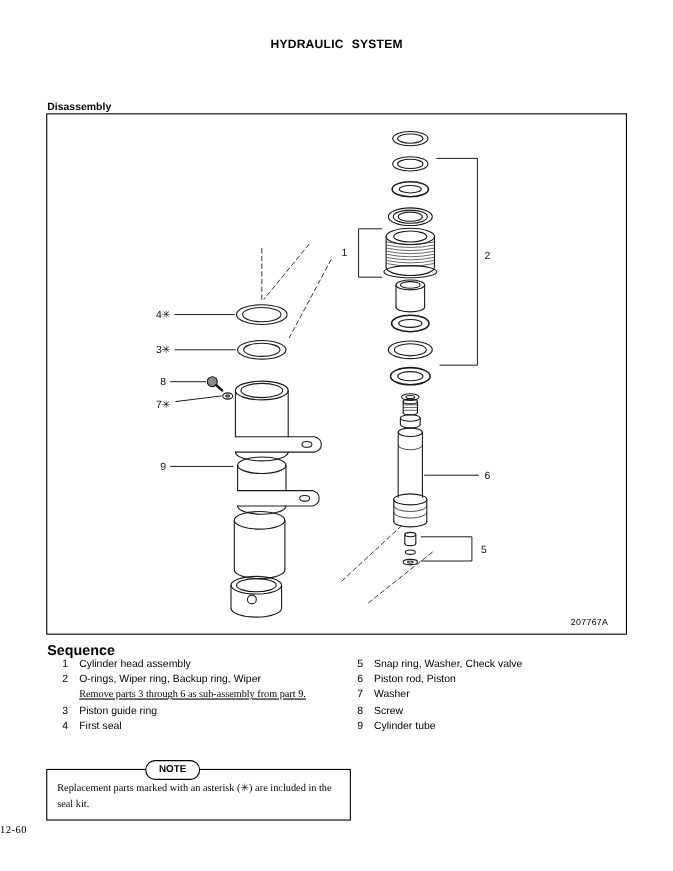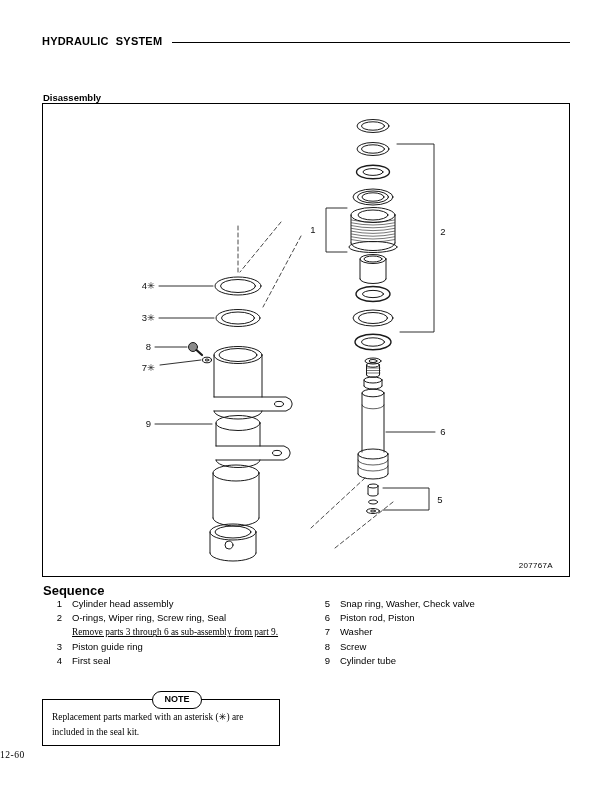--- a/index.html
+++ b/index.html
@@ -2,41 +2,41 @@
 <html><head>
 <meta charset="utf-8">
 <style>
   html,body { margin:0; padding:0; background:#e8e8e8; }
   .page {
     position:relative; width:612px; height:792px; margin:0 auto;
     background:#fff; color:#000;
     font-family:"Liberation Sans", sans-serif;
     overflow:hidden;
   }
-  .header { position:absolute; left:42px; right:42px; top:35px; display:flex; align-items:center; }
+  .header { position:absolute; left:42px; right:42px; top:35px; display:flex; align-items:center;flex-direction:column; }
   .header .title { font-weight:bold; font-size:11px; word-spacing:4px; letter-spacing:.2px; white-space:nowrap; }
   .header .rule { flex:1; border-top:1.8px solid #000; margin-left:10px; margin-top:3px; }
 
   .subtitle { position:absolute; left:43px; top:56px; font-weight:bold; font-size:9.5px; }
   .section-label { position:absolute; left:43px; top:92px; font-weight:bold; font-size:9.5px; }
 
   .figure-box { position:absolute; left:42px; top:103px; width:528px; height:474px; border:1px solid #000; box-sizing:border-box; background:#fff; }
   .figure-ref { position:absolute; right:16px; bottom:6px; font-size:8px; letter-spacing:.3px;margin-left:31px; }
 
   .sequence-title { position:absolute; left:43px; top:583px; font-weight:bold; font-size:13px; }
   .seq-col-left  { position:absolute; left:50px;  top:597px; width:258px; }
   .seq-col-right { position:absolute; left:318px; top:597px; width:252px; }
   .seq-item { display:flex; font-size:9.5px; line-height:14.2px; }
   .seq-item .num { width:12px; text-align:right; margin-right:10px; flex:none; }
   .seq-sub { font-family:"Liberation Serif", serif; font-size:9.3px; line-height:14.2px; margin-left:22px; width:222px;text-decoration:underline; }
 
-  .note-pill { position:absolute; left:152px; top:691px; width:48px; height:16px; border:1.2px solid #000;
+  .note-pill { position:absolute; left:132px; top:691px; width:48px; height:16px; border:1.2px solid #000;
                border-radius:9px; background:#fff; z-index:2; text-align:center; font-weight:bold;
                font-size:9px; line-height:15px; }
-  .note-box { position:absolute; left:42px; top:699px; width:238px; height:47px; border:1.2px solid #000;
+  .note-box { position:absolute; left:42px; top:699px; width:277px; height:47px; border:1.2px solid #000;
               box-sizing:border-box; padding:10px 8px 0 9px; font-family:"Liberation Serif", serif;
               font-size:9.4px; line-height:15px; background:#fff; }
 
   .page-num { position:absolute; left:0; right:0; top:750px; text-align:left;
               font-family:"Liberation Serif", serif; font-size:9.5px; letter-spacing:.5px; }
 
   svg text { font-family:"Liberation Sans", sans-serif; }
 </style>
 </head>
 <body>
@@ -216,21 +216,21 @@
 
   <div class="sequence-title">Sequence</div>
 
   <div class="seq-col-left">
     <div class="seq-item">
       <span class="num">1</span>
       <span class="txt">Cylinder head assembly</span>
     </div>
     <div class="seq-item">
       <span class="num">2</span>
-      <span class="txt">O-rings, Wiper ring, Screw ring, Seal</span>
+      <span class="txt">O-rings, Wiper ring, Backup ring, Wiper</span>
     </div>
     <div class="seq-sub">Remove parts 3 through 6 as sub-assembly from part 9.</div>
     <div class="seq-item">
       <span class="num">3</span>
       <span class="txt">Piston guide ring</span>
     </div>
     <div class="seq-item">
       <span class="num">4</span>
       <span class="txt">First seal</span>
     </div>

